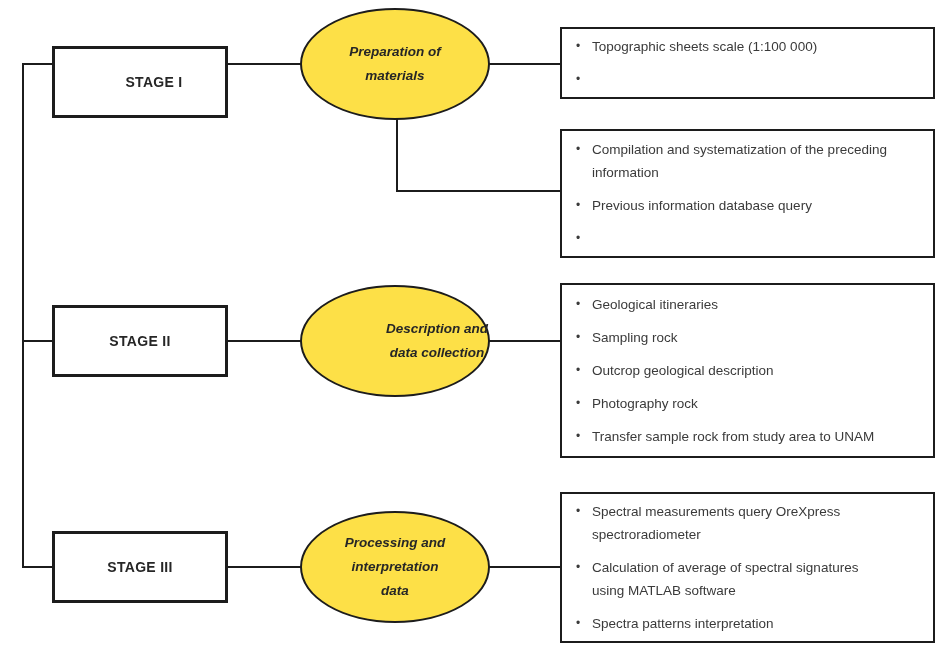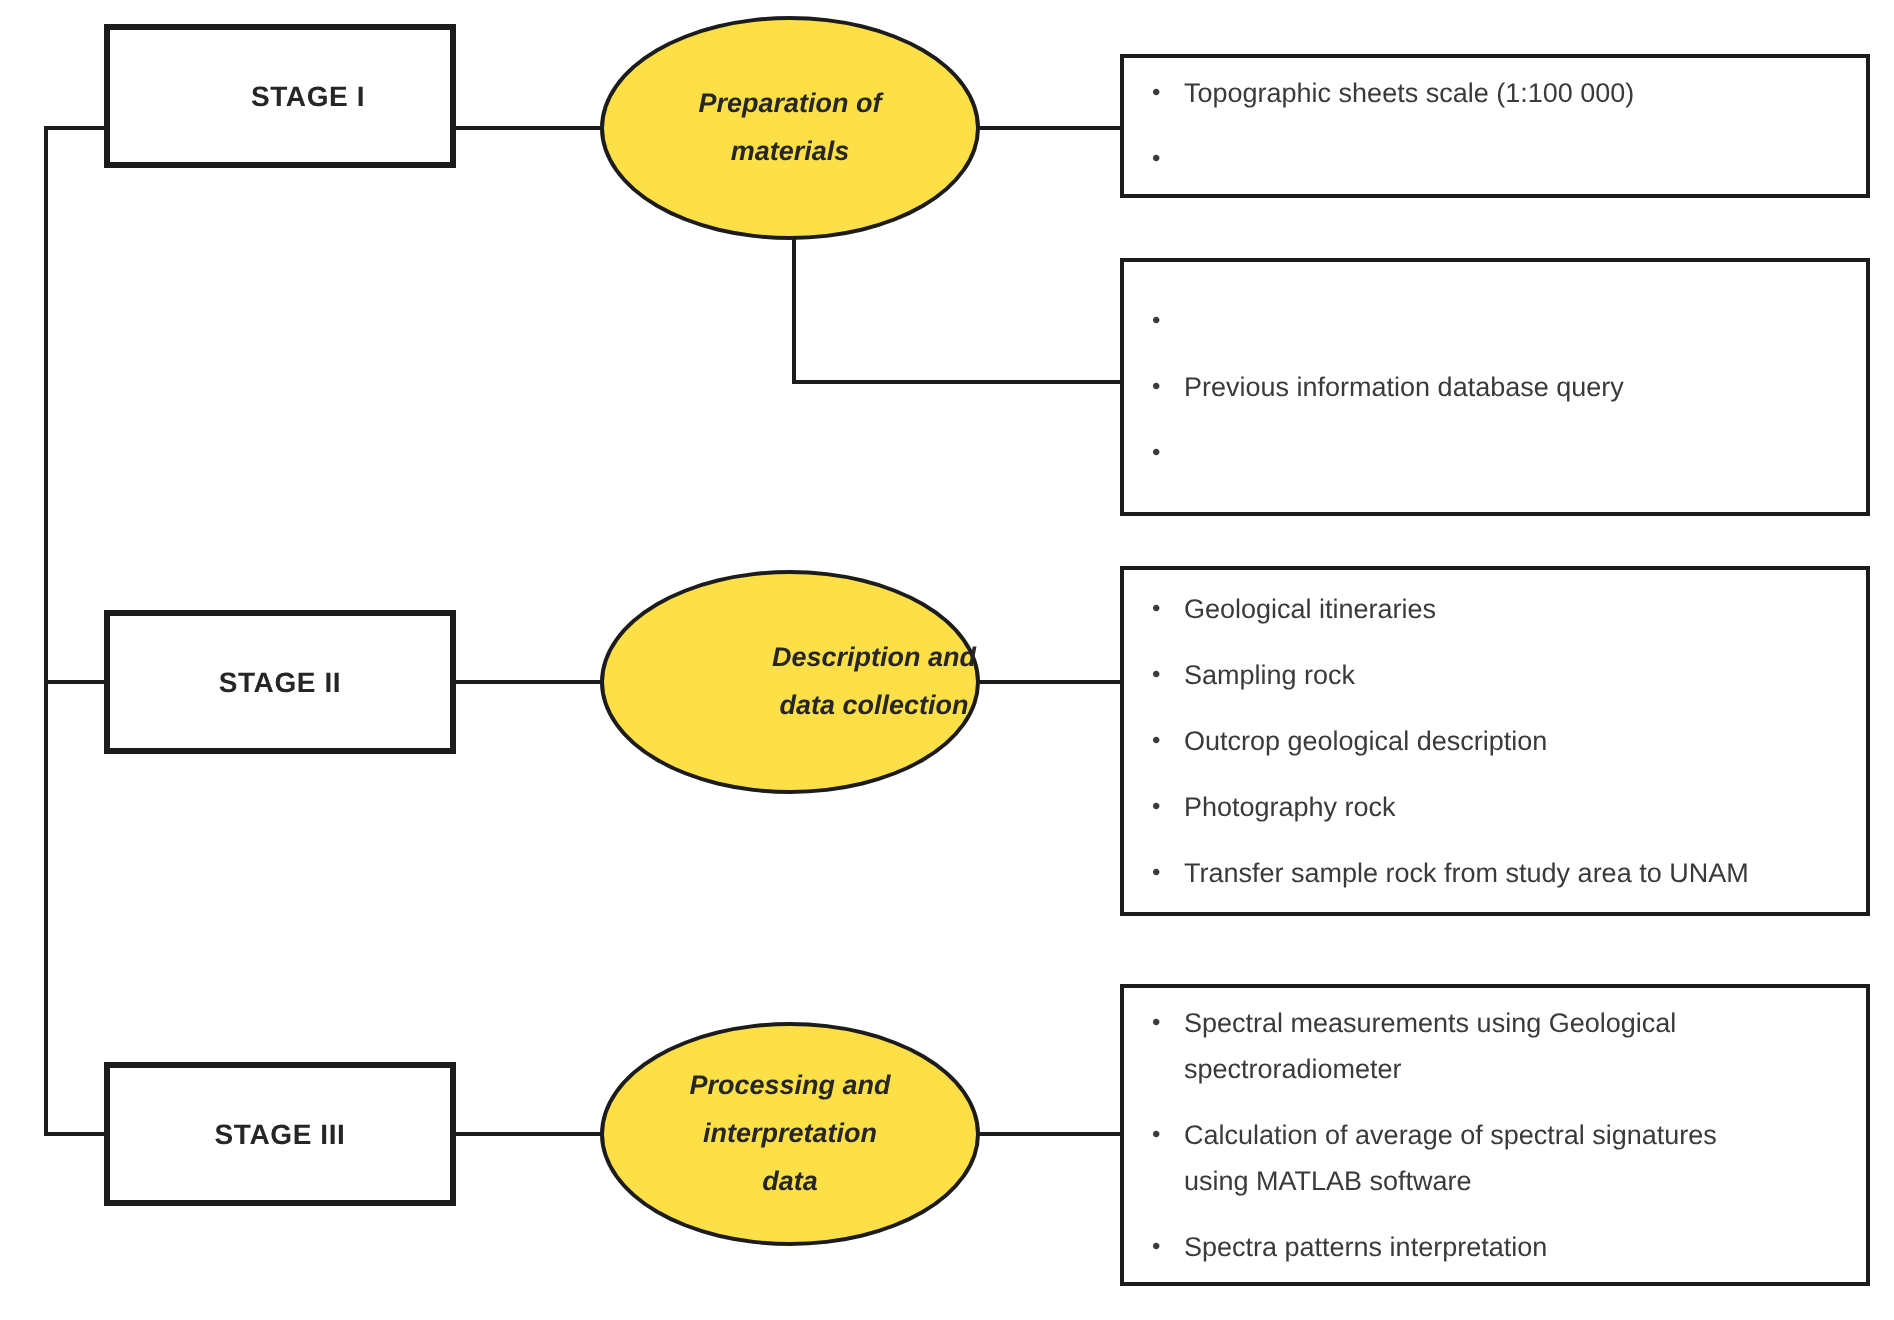--- a/index.html
+++ b/index.html
@@ -107,21 +107,21 @@
   <div class="line" style="left:22px; top:566px; width:32px; height:2px;"></div>
   <div class="line" style="left:228px; top:63px; width:74px; height:2px;"></div>
   <div class="line" style="left:228px; top:340px; width:74px; height:2px;"></div>
   <div class="line" style="left:228px; top:566px; width:74px; height:2px;"></div>
   <div class="line" style="left:488px; top:63px; width:72px; height:2px;"></div>
   <div class="line" style="left:488px; top:340px; width:72px; height:2px;"></div>
   <div class="line" style="left:488px; top:566px; width:72px; height:2px;"></div>
   <div class="line" style="left:396px; top:118px; width:2px; height:74px;"></div>
   <div class="line" style="left:396px; top:190px; width:166px; height:2px;"></div>
 
-  <div class="stage-box" style="top:12px;padding-left:28px;">
+  <div class="stage-box" style="top:46px;padding-left:28px;">
     <span>STAGE I</span>
   </div>
   <div class="stage-box" style="top:531px;">
     <span>STAGE III</span>
   </div>
   <div class="stage-box" style="top:305px;">
     <span>STAGE II</span>
   </div>
 
   <div class="ellipse" style="top:8px;">
@@ -147,20 +147,22 @@
       <li>
         <span class="bullet">•</span>
       </li>
     </ul>
   </div>
 
   <div class="info-box" style="top:129px; height:129px;">
     <ul>
       <li>
         <span class="bullet">•</span>
+        <span class="item-text">Compilation and systematization of the preceding
+information</span>
       </li>
       <li>
         <span class="bullet">•</span>
         <span class="item-text">Previous information database query</span>
       </li>
       <li>
         <span class="bullet">•</span>
       </li>
     </ul>
   </div>
@@ -187,21 +189,21 @@
         <span class="bullet">•</span>
         <span class="item-text">Transfer sample rock from study area to UNAM</span>
       </li>
     </ul>
   </div>
 
   <div class="info-box" style="top:492px; height:151px;">
     <ul>
       <li>
         <span class="bullet">•</span>
-        <span class="item-text">Spectral measurements using Geological
+        <span class="item-text">Spectral measurements query OreXpress
 spectroradiometer</span>
       </li>
       <li>
         <span class="bullet">•</span>
         <span class="item-text">Calculation of average of spectral signatures
 using MATLAB software</span>
       </li>
       <li>
         <span class="bullet">•</span>
         <span class="item-text">Spectra patterns interpretation</span>

